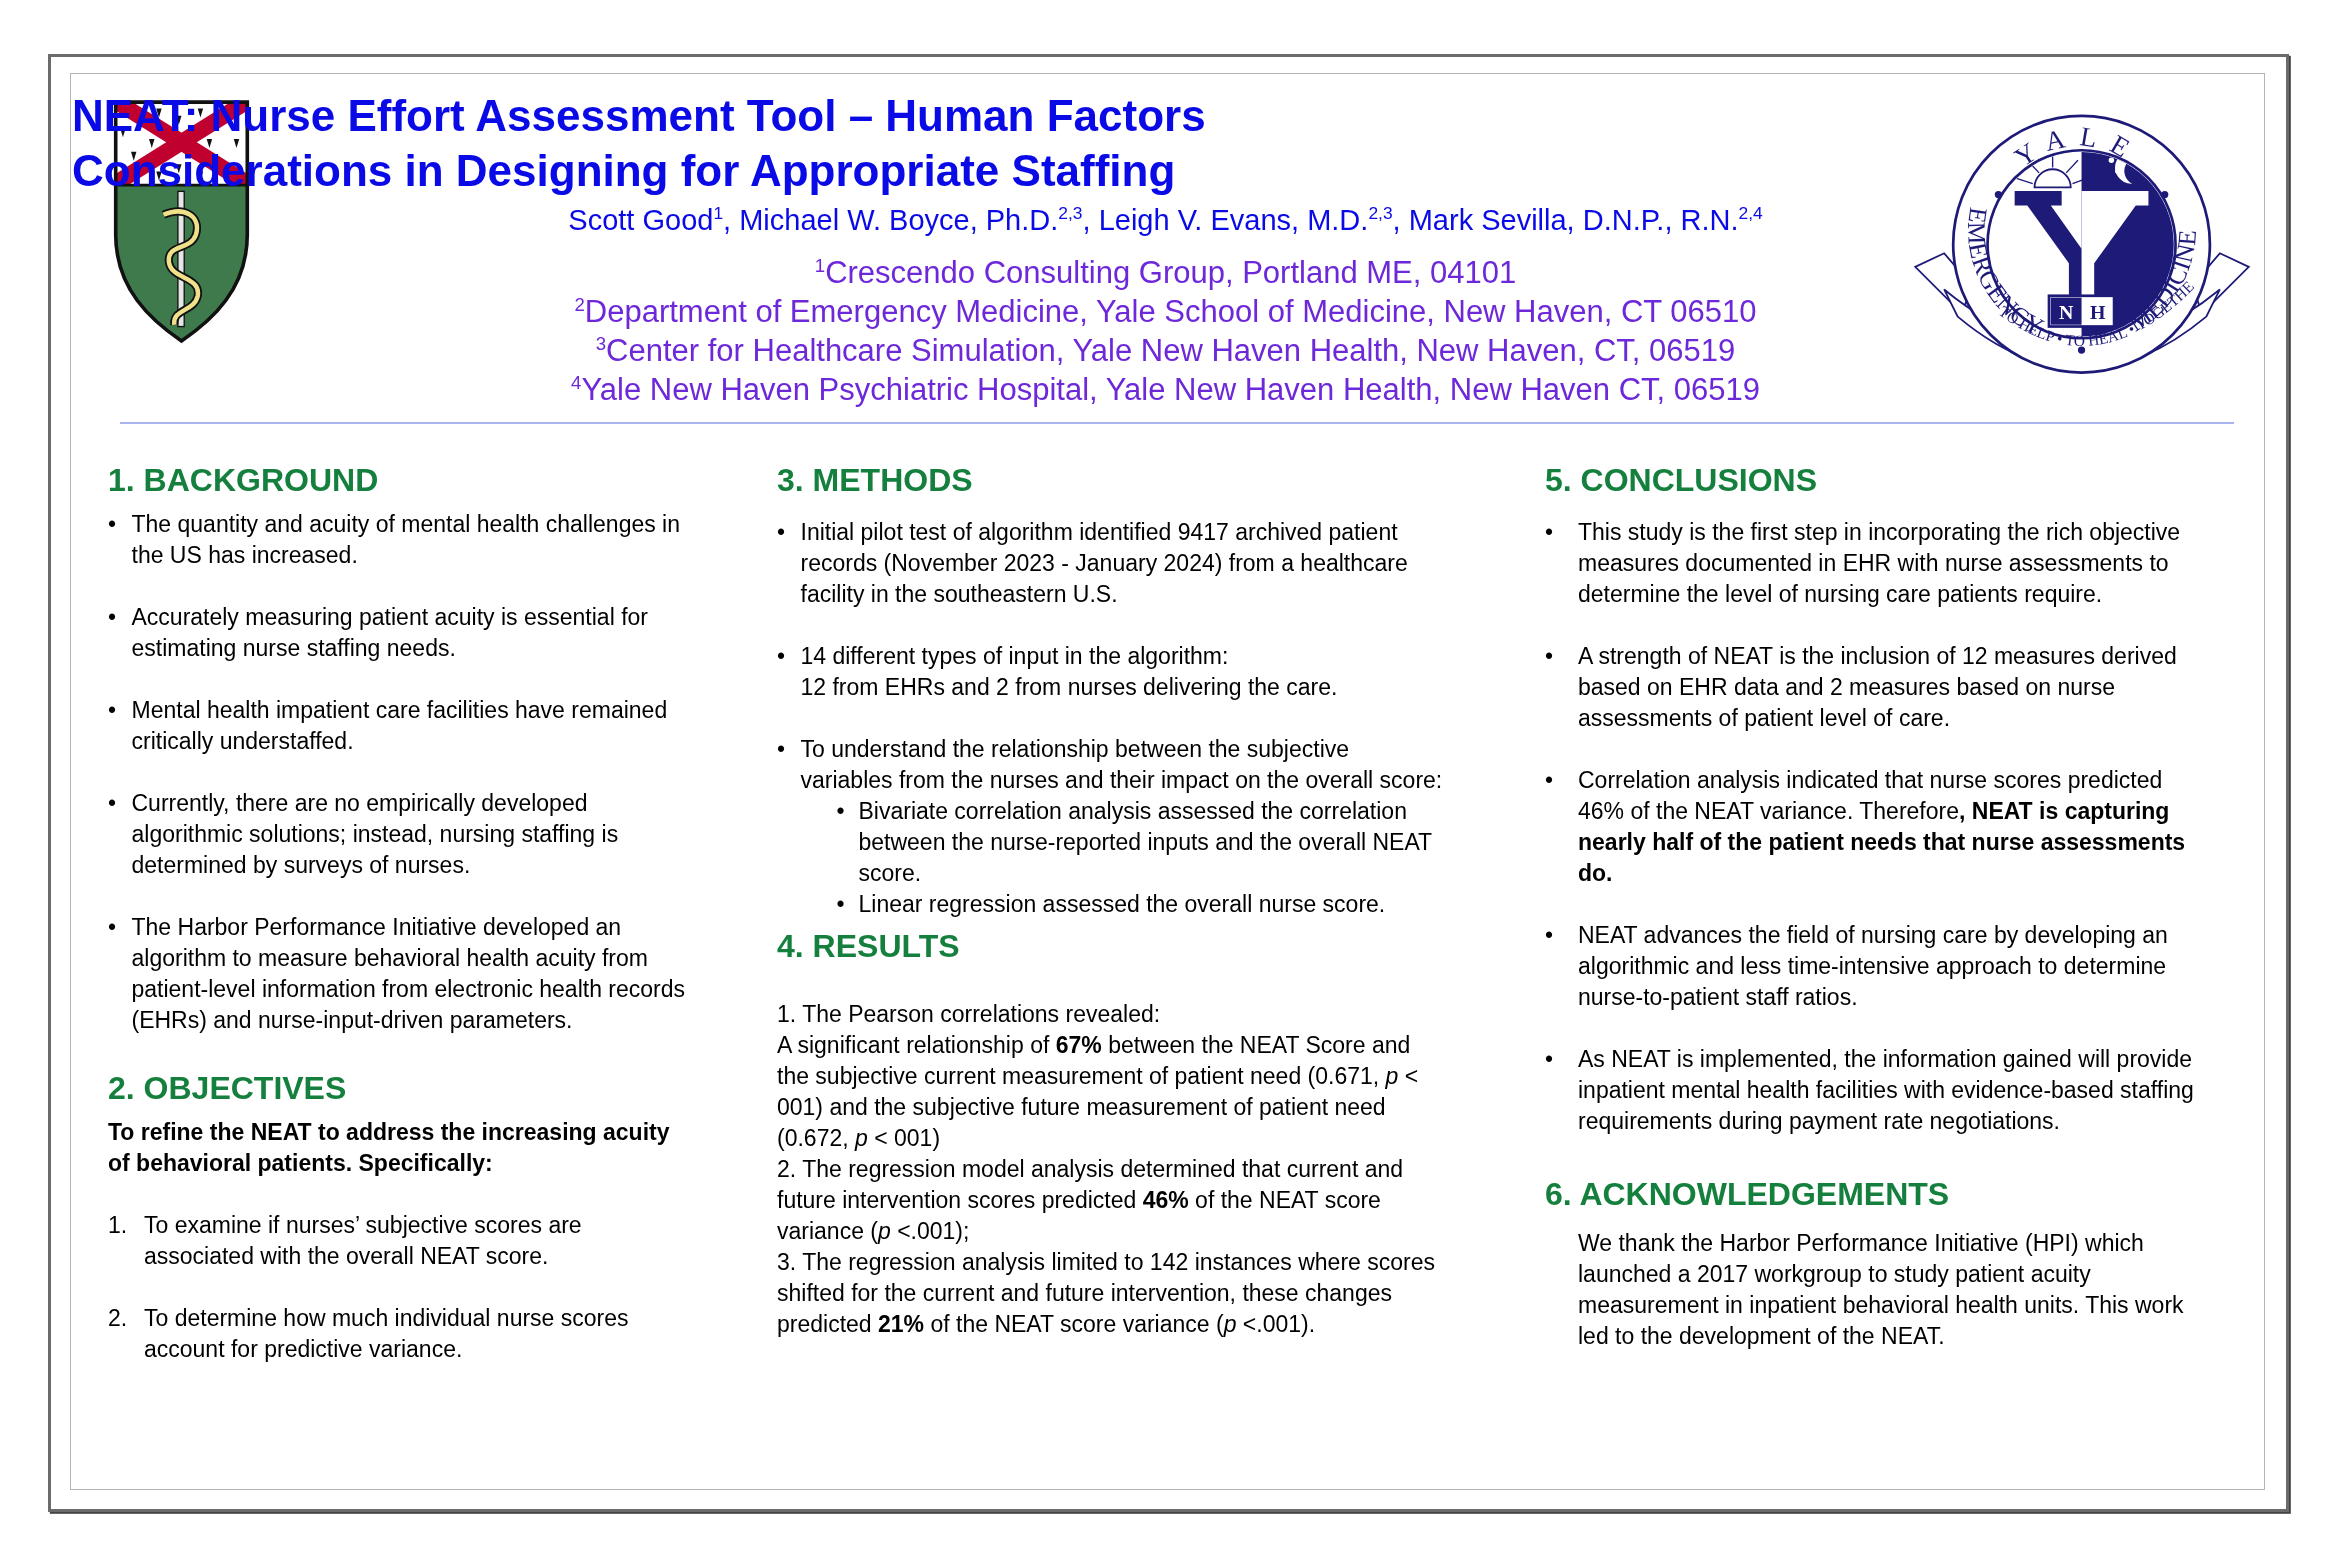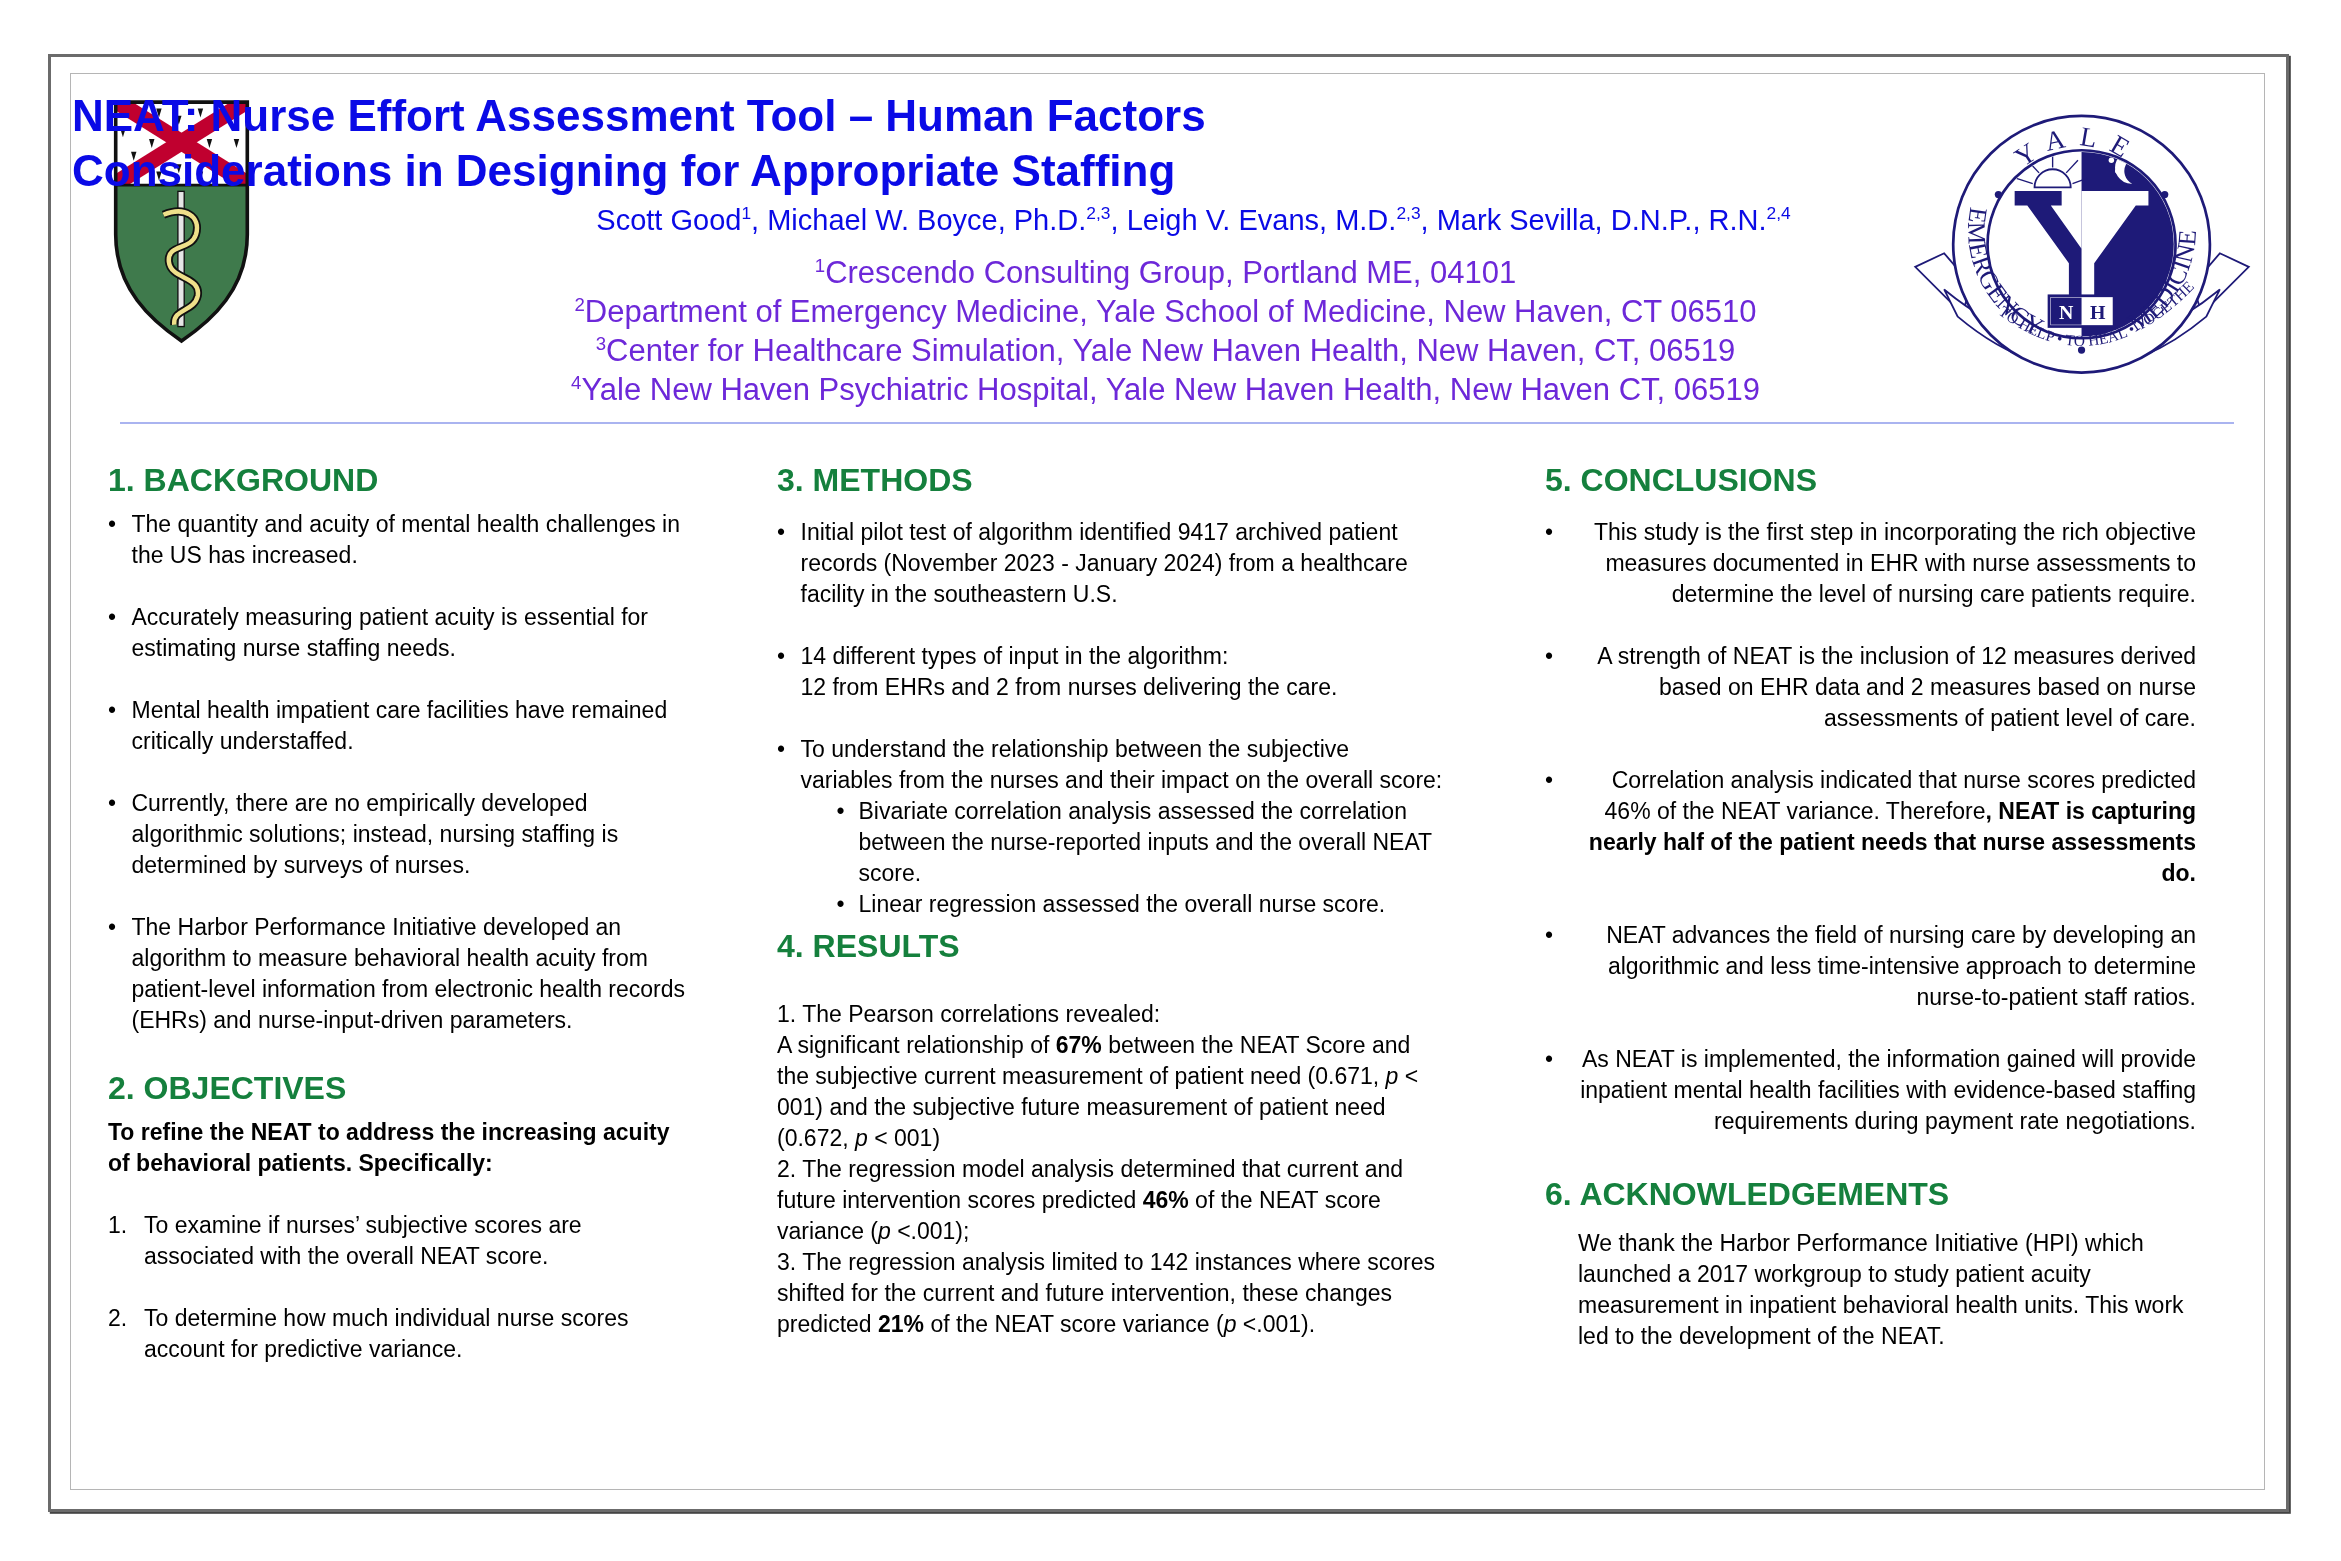--- a/index.html
+++ b/index.html
@@ -8,39 +8,39 @@
     .outer-frame { position: absolute; left: 48px; top: 54px; width: 2241px; height: 1458px;
                    border: 3.6px solid #6b6b6b; box-sizing: border-box; box-shadow: 1.8px 1.8px 0 #444; }
     .inner-frame { position: absolute; left: 70px; top: 73px; width: 2195px; height: 1417px;
                    border: 1.8px solid #b5b5b5; box-sizing: border-box; }
 
     
     .header { position: absolute; left: 72px; top: 81px; width: 2187px; height: 343px; }
     .title { position: absolute; left: 0; width: 100%; top: 7.2px; 
              color: #0a0ae6; font-weight: bold; font-size: 44px; line-height: 55px; }
     .authors { position: absolute; left: 0; width: 100%; top: 121px; text-align: center;
-               color: #0a0ae6; font-size: 29px; line-height: 36px; padding-left: 28px; }
+               color: #0a0ae6; font-size: 29px; line-height: 36px; }
     .affils { position: absolute; left: 0; width: 100%; top: 172px; text-align: center;
               color: #6d28d9; font-size: 31px; line-height: 39px; }
     sup { font-size: 0.6em; vertical-align: super; line-height: 0; }
     .divider { position: absolute; left: 120px; top: 422px; width: 2114px; height: 1.8px; background: #aab4f0; }
 
     .logo-left { position: absolute; left: 113px; top: 99px; width: 137px; height: 246px; }
     .logo-right { position: absolute; left: 1908px; top: 104px; width: 348px; height: 276px; }
 
     
     .col { position: absolute; top: 459px; font-size: 23px; line-height: 31px; }
     .col1 { left: 108px; width: 578px; }
     .col2 { left: 777px; width: 669px; }
     .col3 { left: 1545px; width: 651px; }
     .sec-head { color: #15803d; font-weight: bold; font-size: 32px; line-height: 43px; margin: 0; }
     ul.bul { list-style: none; margin: 0; padding: 0; }
     ul.bul > li { position: relative; padding-left: 23.5px; margin-bottom: 31px; }
     ul.bul > li::before { content: "•"; position: absolute; left: 0; top: 0; }
-    .col3 ul.bul > li { padding-left: 33px; text-align: right; }
+    .col3 ul.bul > li { padding-left: 33px; }
     ul.sub { list-style: none; margin: 0; padding: 0 0 0 36px; }
     ul.sub > li { position: relative; padding-left: 22px; }
     ul.sub > li::before { content: "•"; position: absolute; left: 0; top: 0; }
     ol.num { list-style: none; margin: 0; padding: 0; }
     ol.num > li { position: relative; padding-left: 36px; margin-bottom: 31px; }
     ol.num > li .n { position: absolute; left: 0; top: 0; }
     .bold { font-weight: bold; }
     .it { font-style: italic; }
     p { margin: 0; }
   </style>

